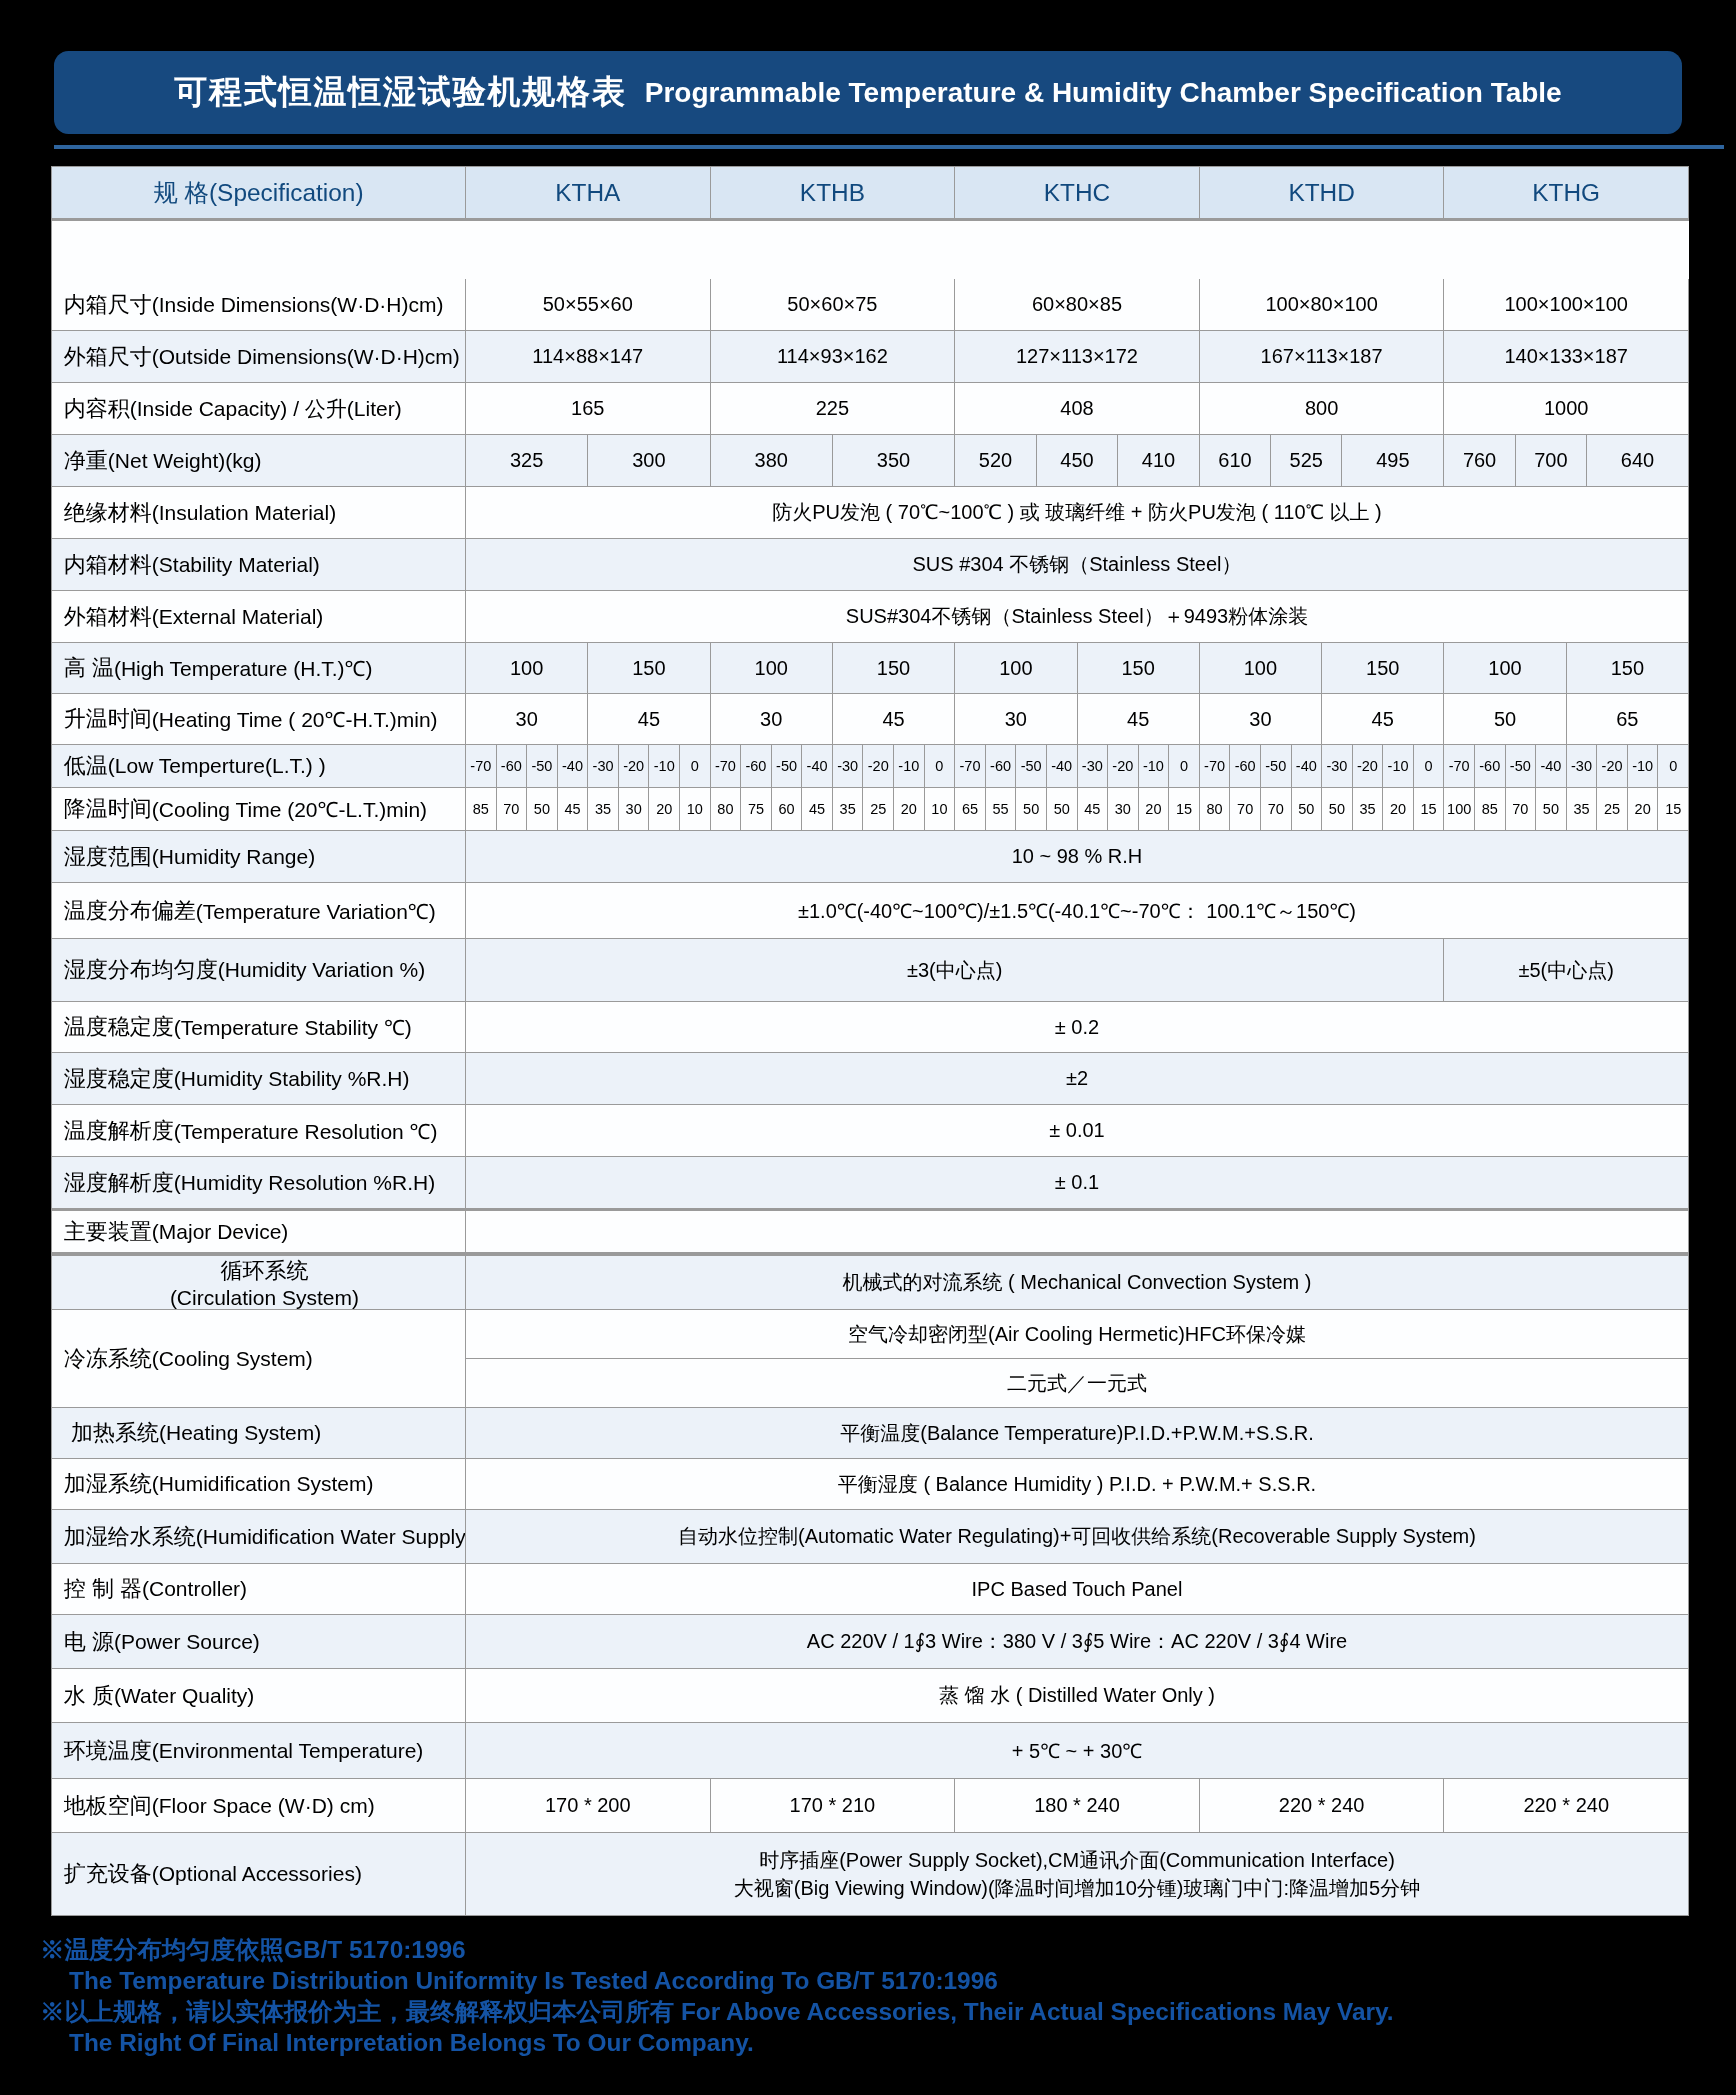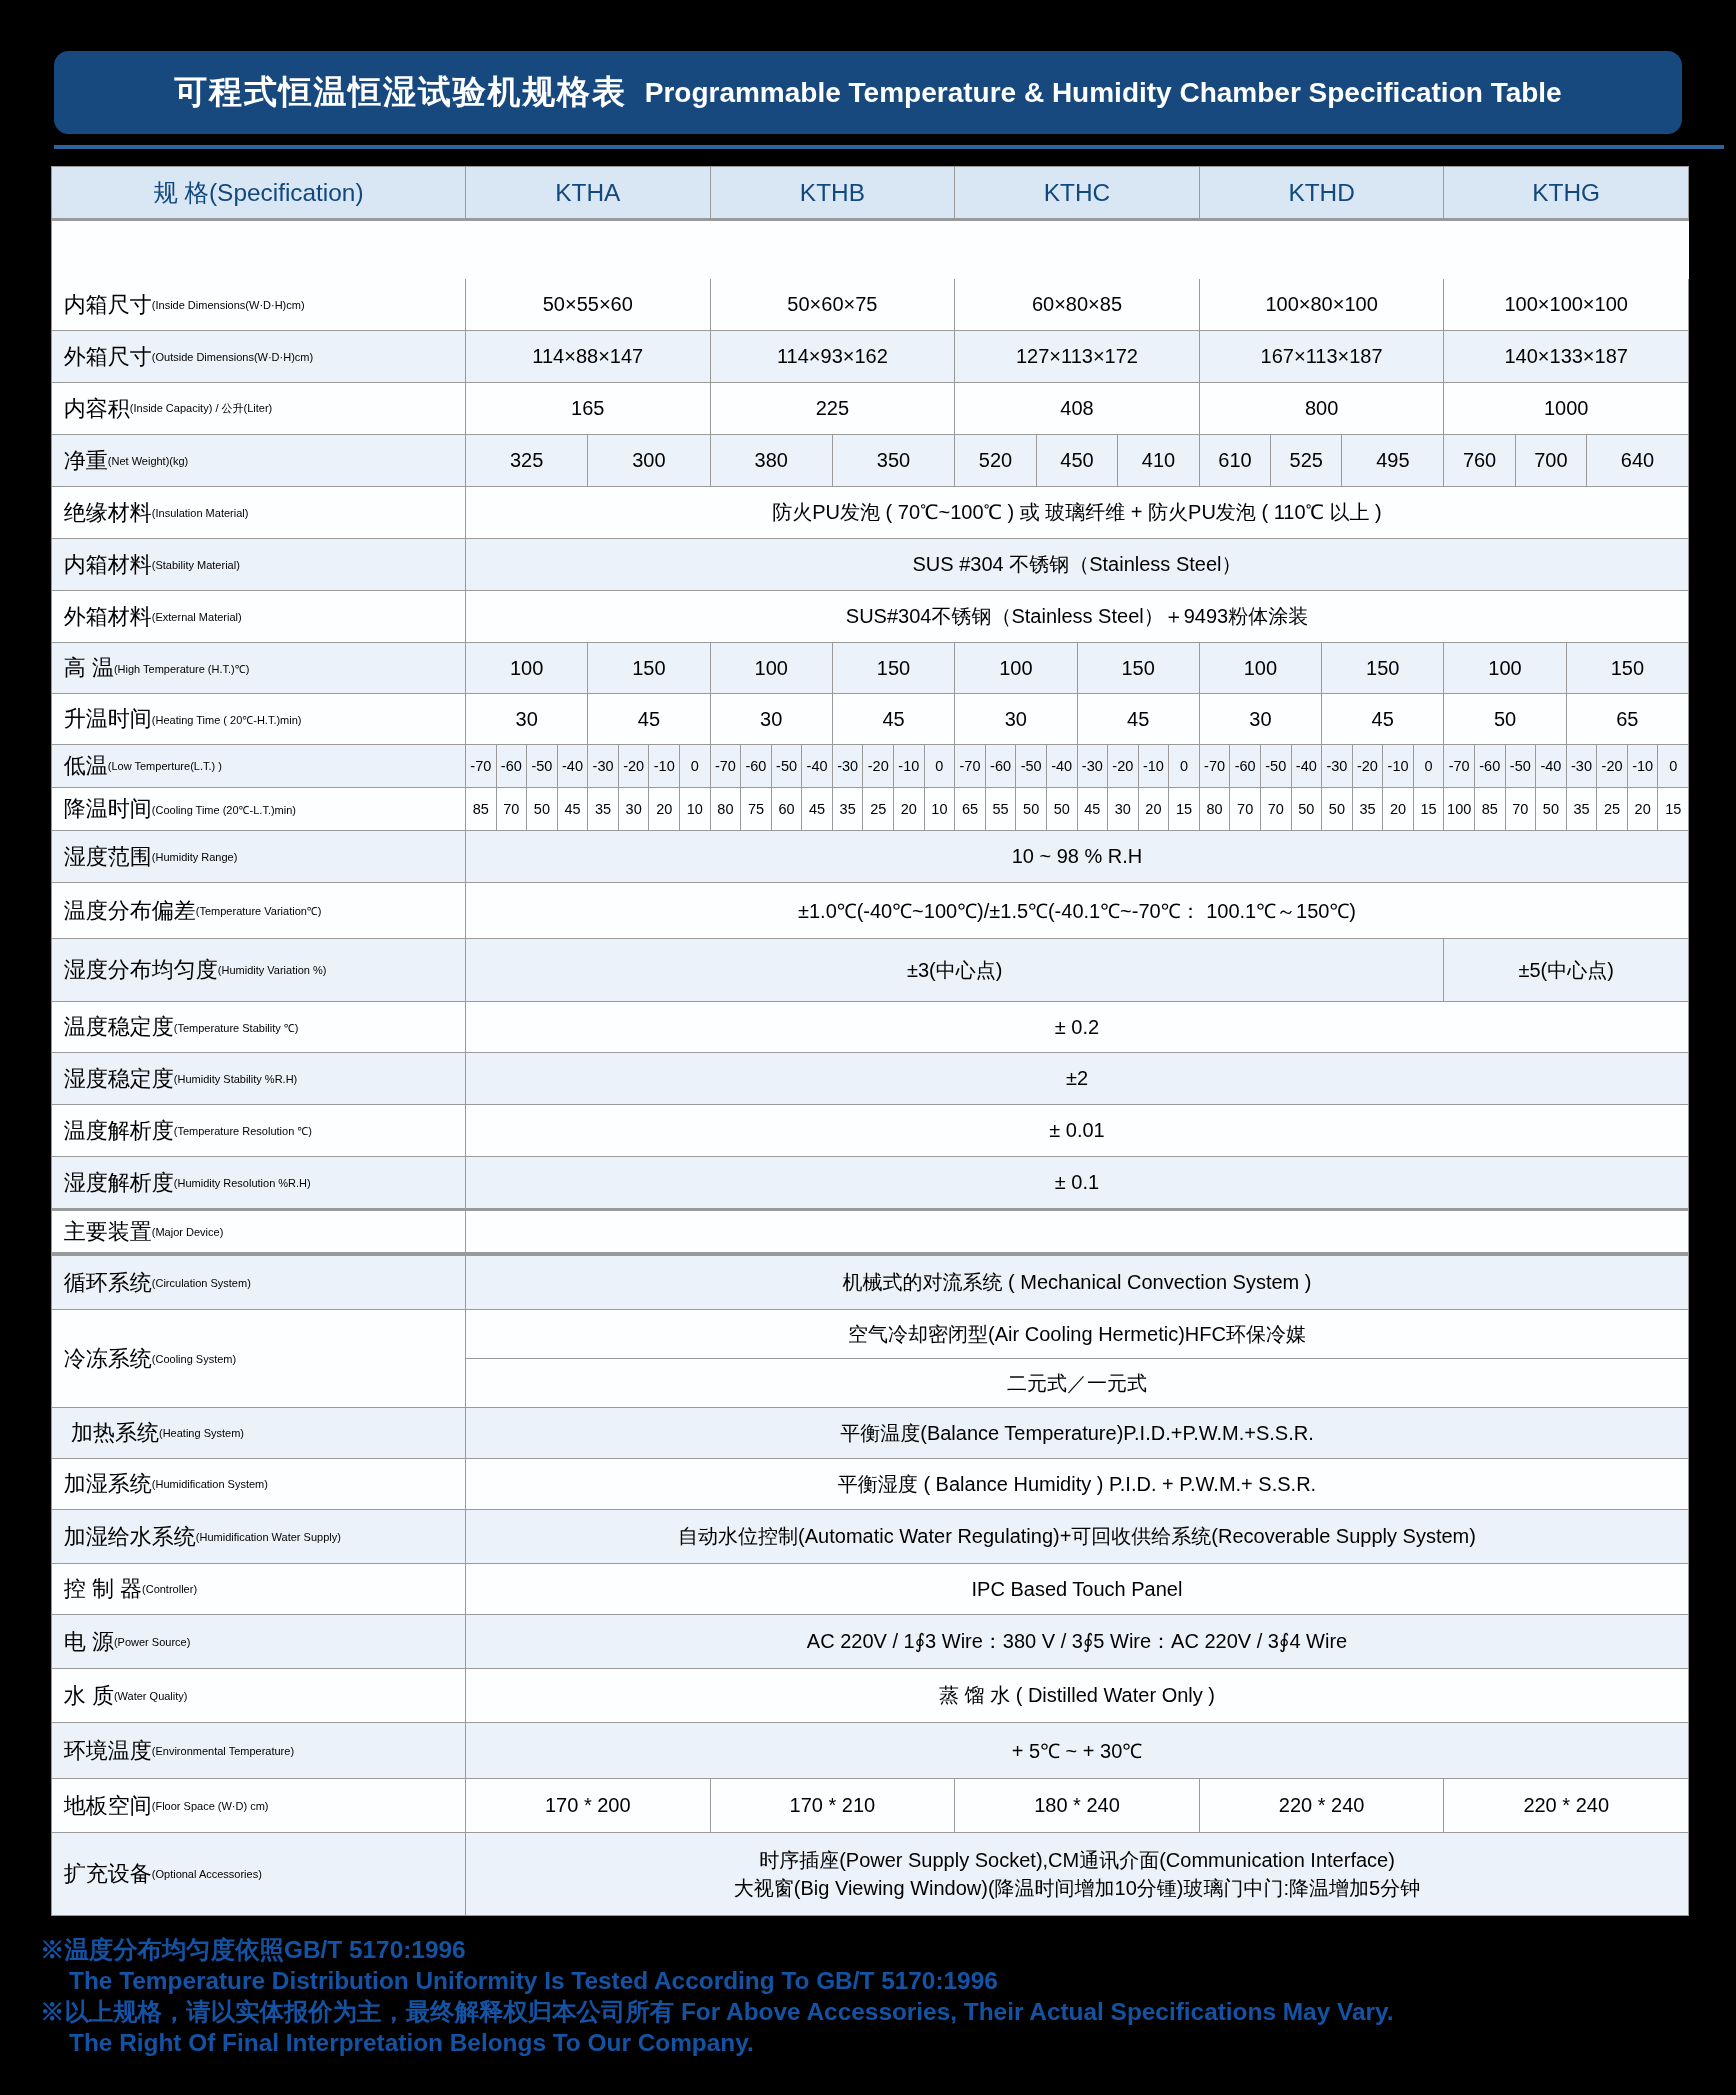--- a/index.html
+++ b/index.html
@@ -34,21 +34,21 @@
     font-size:20px;white-space:nowrap;
   }
   .cell.alt{background:#ecf2f9;}
   .cell.small{font-size:14.5px;padding:0 0.9px;}
   .cell.hdr{background:#d9e6f3;color:#11497e;font-size:24.4px;}
   .cell.hb{border-bottom-width:3.6px;}
   .cell.tt{border-top:2.7px solid #9a9a9a;}
   .cell.tb{border-bottom-width:4.5px;}
   .label-cell{justify-content:flex-start;padding-left:11.8px;white-space:nowrap;}
   .label-cell .zh{font-size:22px;}
-  .label-cell .en{font-size:11px;text-align:right;}
+  .label-cell .en{font-size:21px;text-align:right;}
   .section{justify-content:flex-start;padding-left:11.8px;background:#f2f7fc !important;}
   .section .zh{font-size:22px;}
   .section .en{font-size:15.4px;}
   .multiline{flex-direction:column;line-height:28px;}
   
   .notes{
     position:absolute;left:40px;top:1934px;
     color:#1453a4;font-weight:bold;
   }
   .note-line{font-size:24.4px;line-height:31px;white-space:nowrap;}
@@ -279,21 +279,21 @@
     <div class="cell label-cell alt" style="grid-area: 20 / 1;">
       <span class="zh">湿度解析度</span>
       <span class="en">(Humidity Resolution %R.H)</span>
     </div>
     <div class="cell value alt" style="grid-area: 20 / 2 / auto / span 120;">± 0.1</div>
     <div class="cell label-cell tt tb" style="grid-area: 21 / 1;">
       <span class="zh">主要装置</span>
       <span class="en">(Major Device)</span>
     </div>
     <div class="cell value tt tb" style="grid-area: 21 / 2 / auto / span 120;"></div>
-    <div class="cell label-cell alt" style="grid-area: 22 / 1;">
+    <div class="cell label-cell alt" style="grid-area: 22 / 1; flex-direction: column;">
       <span class="zh">循环系统</span>
       <span class="en">(Circulation System)</span>
     </div>
     <div class="cell value alt" style="grid-area: 22 / 2 / auto / span 120;">机械式的对流系统 ( Mechanical Convection System )</div>
     <div class="cell label-cell" style="grid-area: 23 / 1 / span 2;">
       <span class="zh">冷冻系统</span>
       <span class="en">(Cooling System)</span>
     </div>
     <div class="cell value" style="grid-area: 23 / 2 / auto / span 120;">空气冷却密闭型(Air Cooling Hermetic)HFC环保冷媒</div>
     <div class="cell value" style="grid-area: 24 / 2 / auto / span 120;">二元式／一元式</div>

